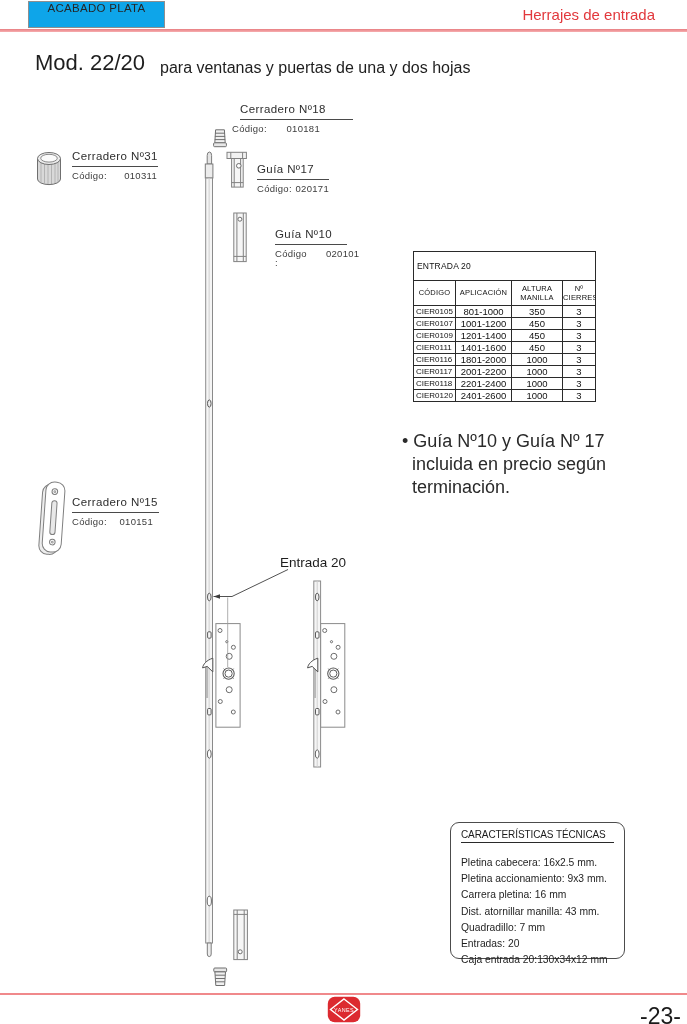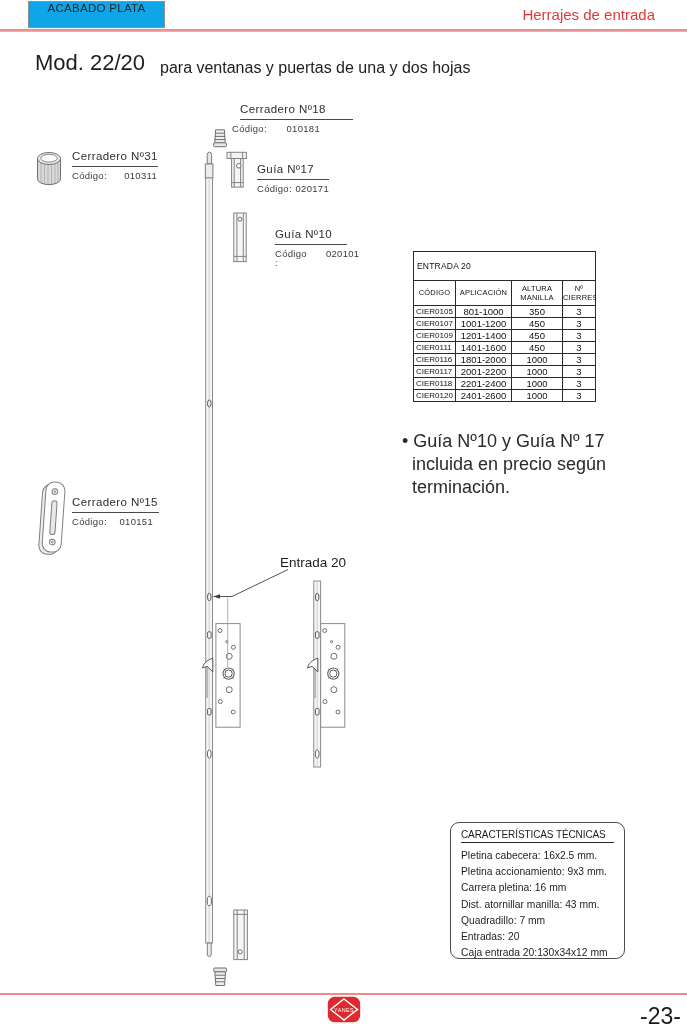--- a/index.html
+++ b/index.html
@@ -33,21 +33,21 @@
   .entrada-table .title-cell{font-size:8.5px;text-align:left;padding:2px 0 2px 3px;letter-spacing:.2px;}
   .entrada-table thead th{font-size:7.5px;text-align:center;height:24px;line-height:1.25;letter-spacing:.2px;}
   .entrada-table tbody td{height:11px;line-height:11px;}
   .entrada-table td.col0{font-size:8px;text-align:left;padding-left:2px;}
   .entrada-table td.col1,.entrada-table td.col2,.entrada-table td.col3{font-size:9.5px;text-align:center;}
   .c0{width:42px;} .c1{width:56px;} .c2{width:51px;} .c3{width:33px;}
 
   
   .specs{left:450px;top:822px;width:175px;height:137px;border:1.4px solid #4c4c4c;border-radius:9px;
          padding:6px 10px 0 10px;box-sizing:border-box;}
-  .specs-title{font-size:10px;color:#1c1c1c;border-bottom:1px solid #2a2a2a;padding-bottom:2px;margin-bottom:5px;letter-spacing:-0.1px;}
+  .specs-title{font-size:10px;color:#1c1c1c;border-bottom:1px solid #2a2a2a;padding-bottom:2px;margin-bottom:12px;letter-spacing:-0.1px;}
   .specs ul{list-style:none;margin:0;padding:0;}
   .specs li{font-size:10.3px;color:#1f1f1f;line-height:16.2px;white-space:nowrap;}
 
   
   .rule-bottom{left:0;top:993px;width:687px;height:2px;background:#f0898b;}
   .page-number{right:6px;top:1003px;font-size:23px;color:#1a1a1a;}
   .logo{left:327px;top:996px;}
 
   svg text{font-family:"Liberation Sans",sans-serif;}
   .drawing{left:0;top:0;}

